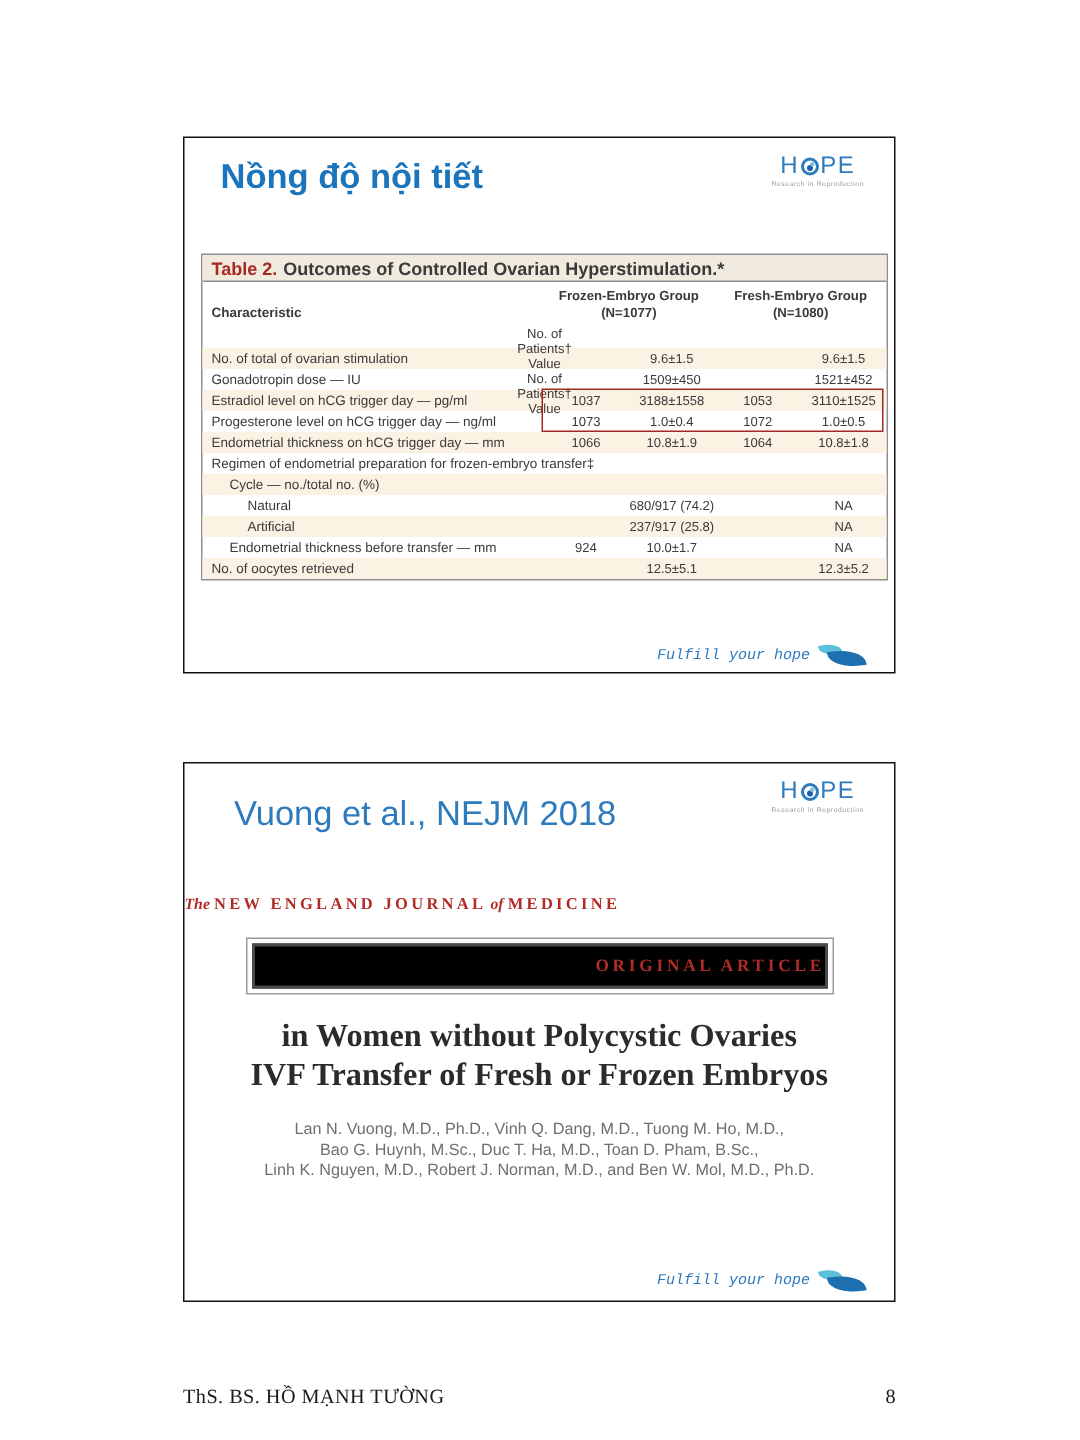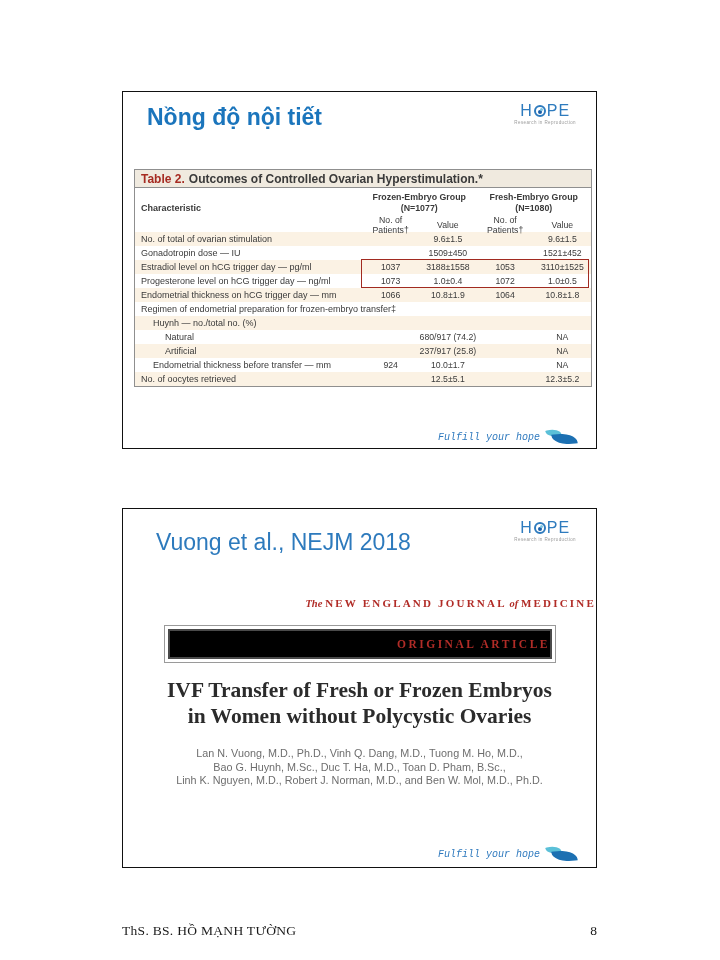--- a/index.html
+++ b/index.html
@@ -36,34 +36,34 @@
   .tbl{position:absolute;left:11px;top:77px;width:456px;border:1px solid #8f8f8f;background:#fff;
        color:#3a3a3a;box-sizing:content-box;}
   .tbl-caption{height:17px;background:#f0eadf;border-bottom:1px solid #8f8f8f;display:flex;
                align-items:center;padding:0 6px;font-size:12px;font-weight:bold;color:#3a3a3a;}
   .cap-label{color:#a62b22;margin-right:4px;white-space:nowrap;}
   .tbl-header{display:flex;height:29px;}
   .col-char{width:227px;display:flex;align-items:flex-end;padding:0 0 4px 6px;
             font-weight:bold;font-size:9px;box-sizing:border-box;}
   .col-group{width:114.5px;display:flex;flex-direction:column;justify-content:center;
              text-align:center;font-weight:bold;font-size:8.8px;line-height:10.5px;}
-  .tbl-sub{display:flex;height:15px;font-size:8.7px;align-items:center;}
+  .tbl-sub{display:flex;height:15px;font-size:8.7px;align-items:center;flex-direction:column;}
   .sub-spacer{width:227px;}
   .sub-cell{width:57.25px;text-align:center;}
   .trow{display:flex;height:14px;font-size:9px;align-items:center;}
   .trow.shade{background:#fbf2e4;}
   .lbl{width:227px;padding-left:6px;white-space:nowrap;box-sizing:border-box;overflow:visible;}
   .lbl.ind1{padding-left:18px;}
   .lbl.ind2{padding-left:30px;}
   .cell{width:57.25px;text-align:center;font-size:8.7px;white-space:nowrap;}
   .red-box{position:absolute;left:226px;top:89px;width:228px;height:29px;
            border:1.6px solid #a12a20;box-sizing:border-box;pointer-events:none;}
 
   
-  .masthead{position:absolute;left:0;top:88px;width:100%;text-align:right;
+  .masthead{position:absolute;left:0;top:88px;width:100%;text-align:left;
             font-family:"Liberation Serif",serif;color:#b12c27;font-weight:bold;font-size:11px;}
   .mh-caps{letter-spacing:2.2px;}
   .mh-ital{font-style:italic;letter-spacing:0;font-size:10.5px;}
   .oa-outer{position:absolute;left:41px;top:116px;width:392px;border:1px solid #9a9a9a;
             padding:3px;background:#fff;box-sizing:border-box;}
   .oa-inner{border:2px solid #4a4a4a;background:#000000;height:26px;display:flex;
             align-items:center;justify-content:flex-end;}
   .oa-text{color:#b12c27;font-family:"Liberation Serif",serif;font-weight:bold;
            letter-spacing:2.5px;font-size:11.5px;}
   .art-title{position:absolute;left:0;top:168px;width:100%;text-align:center;
@@ -158,21 +158,21 @@
             <span class="cell">10.8±1.8</span>
           </div>
           <div class="trow">
             <span class="lbl ind0">Regimen of endometrial preparation for frozen-embryo transfer‡</span>
             <span class="cell"></span>
             <span class="cell"></span>
             <span class="cell"></span>
             <span class="cell"></span>
           </div>
           <div class="trow shade">
-            <span class="lbl ind1">Huynh — no./total no. (%)</span>
+            <span class="lbl ind1">Cycle — no./total no. (%)</span>
             <span class="cell"></span>
             <span class="cell"></span>
             <span class="cell"></span>
             <span class="cell"></span>
           </div>
           <div class="trow">
             <span class="lbl ind2">Natural</span>
             <span class="cell"></span>
             <span class="cell">680/917 (74.2)</span>
             <span class="cell"></span>
@@ -234,22 +234,22 @@
       <span class="mh-caps">MEDICINE</span>
     </div>
 
     <div class="oa-outer">
       <div class="oa-inner">
         <span class="oa-text">ORIGINAL ARTICLE</span>
       </div>
     </div>
 
     <div class="art-title">
+      <div>in Women without Polycystic Ovaries</div>
       <div>IVF Transfer of Fresh or Frozen Embryos</div>
-      <div>in Women without Polycystic Ovaries</div>
     </div>
 
     <div class="authors">
       <div>Lan N. Vuong, M.D., Ph.D., Vinh Q. Dang, M.D., Tuong M. Ho, M.D.,</div>
       <div>Bao G. Huynh, M.Sc., Duc T. Ha, M.D., Toan D. Pham, B.Sc.,</div>
       <div>Linh K. Nguyen, M.D., Robert J. Norman, M.D., and Ben W. Mol, M.D., Ph.D.</div>
     </div>
 
     <div class="fulfill">
       <span class="fulfill-text">Fulfill your hope</span>

